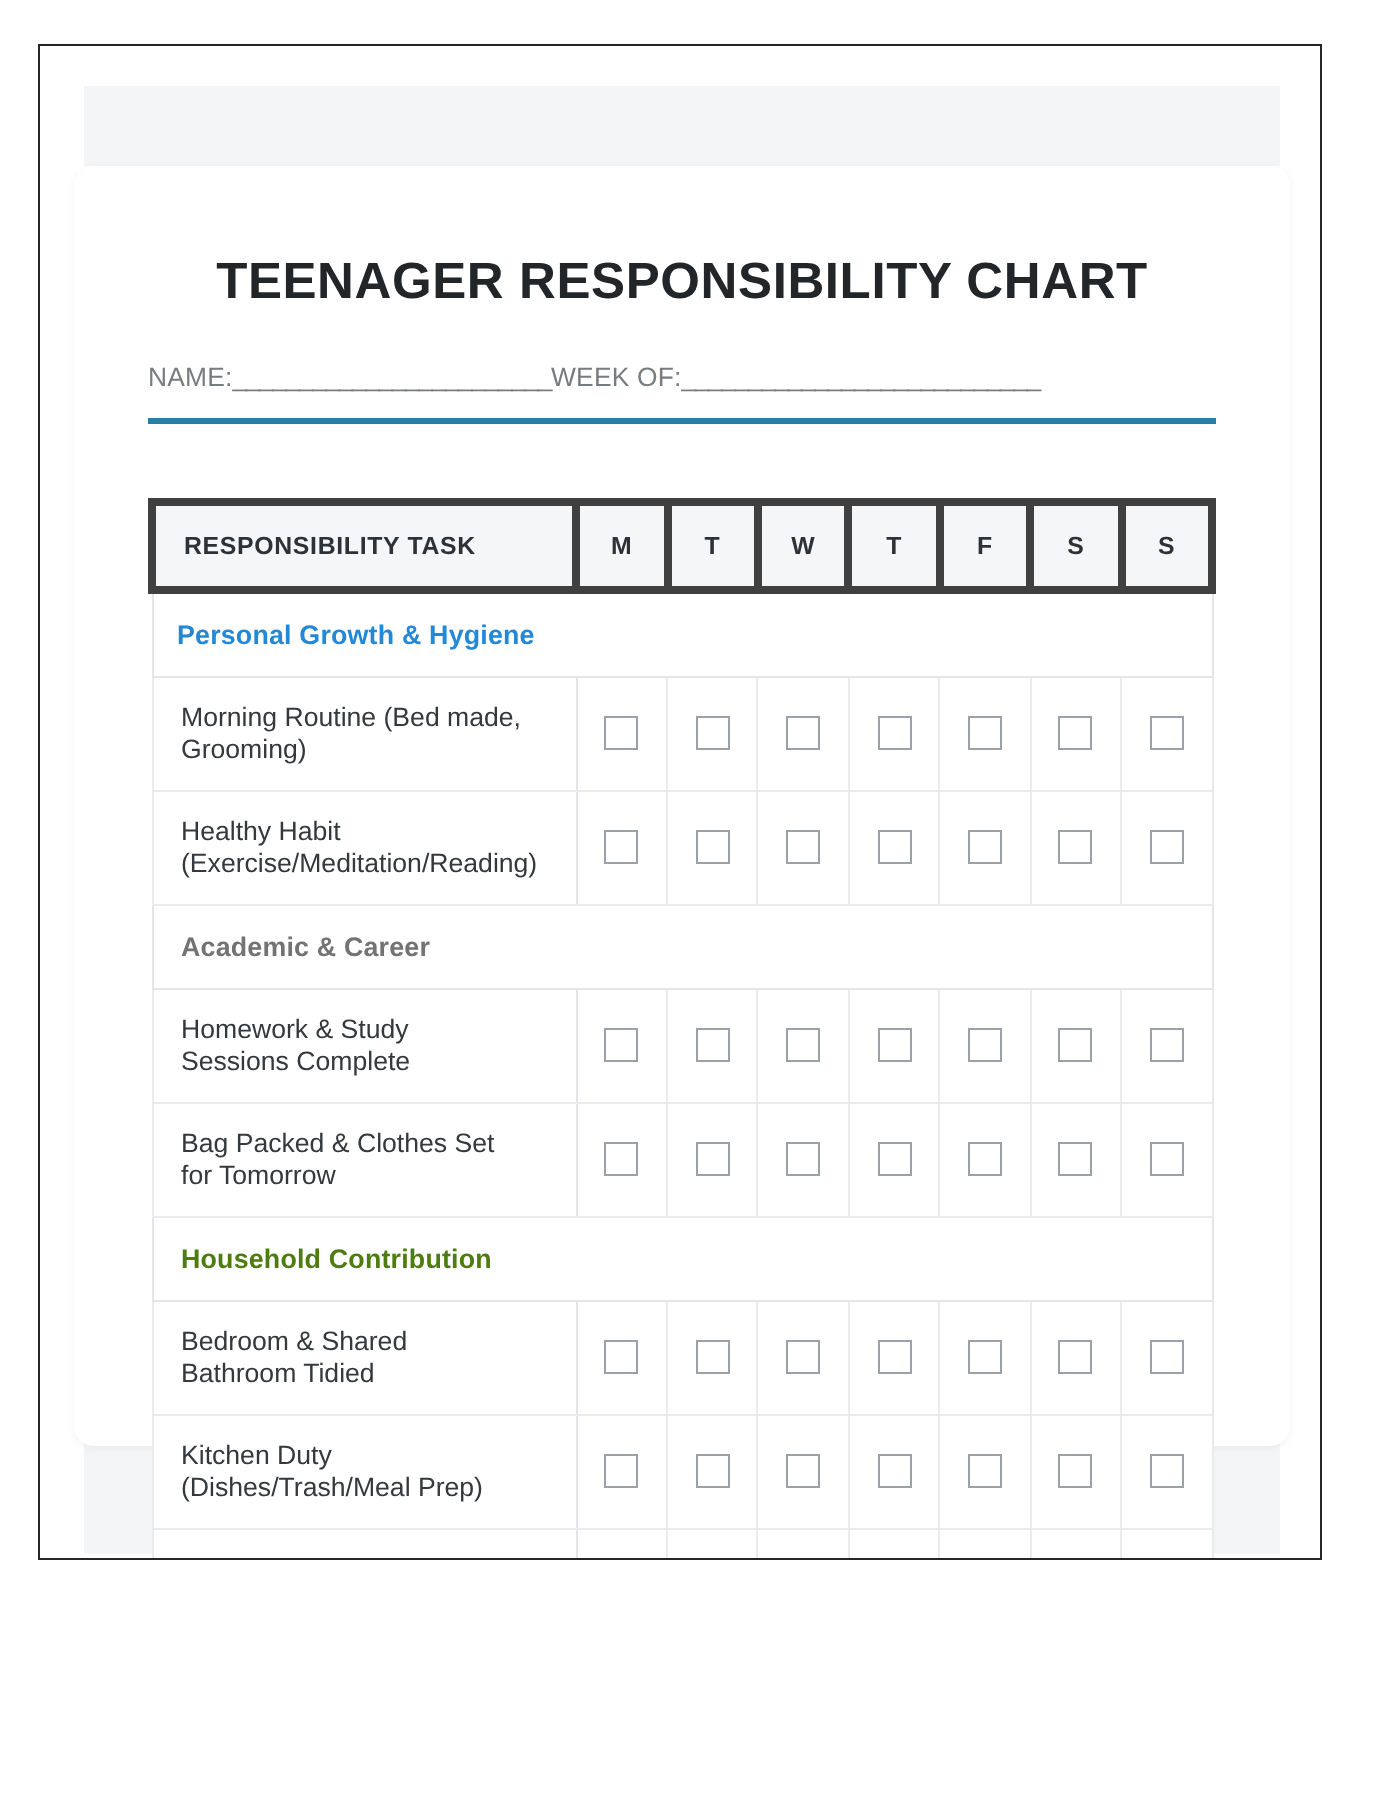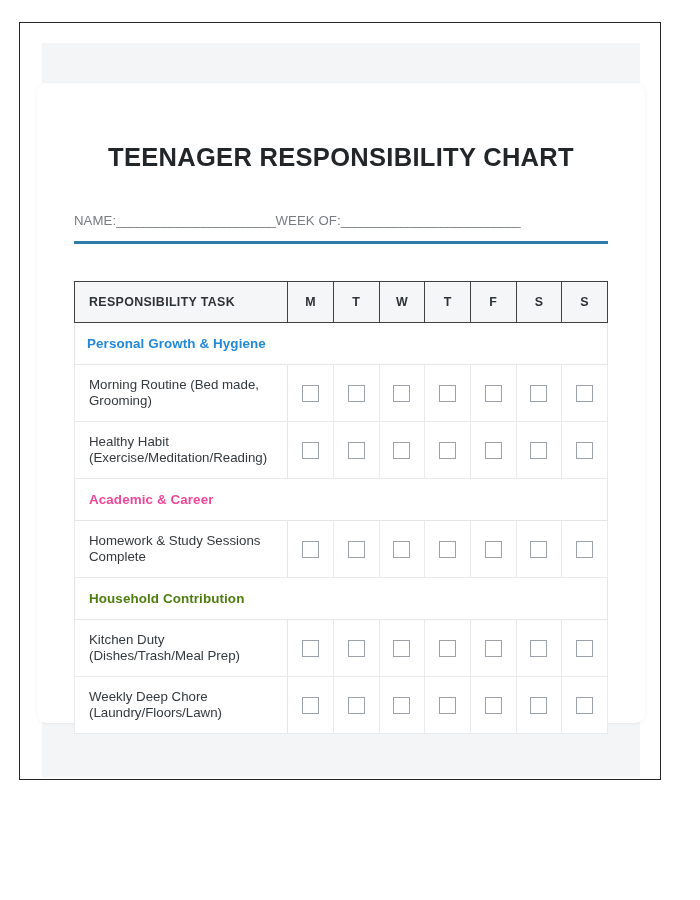--- a/index.html
+++ b/index.html
@@ -62,21 +62,21 @@
   
   #sheet {
     position: absolute;
     left: 17px;
     top: 60px;
     width: 608px;
     padding: 0;
   }
 
   #chart-title {
-    margin: 16px;
+    margin: 0;
     padding: 44px 0 0 0;
     text-align: center;
     font-size: 25.5px;
     font-weight: bold;
     letter-spacing: 0.3px;
     color: #222629;
   }
 
   
   #fields-row {
@@ -106,21 +106,21 @@
     width: 100%;
     border-collapse: collapse;
     table-layout: fixed;
     border: 1px solid #e3e5e8;
   }
   table#chart-table col.task-col { width: 212px; }
   table#chart-table col.day-col  { width: 45.4px; }
 
   #chart-table thead th {
     background: #f5f6f8;
-    border: 1px solid #404040;
+    border: 4px solid #404040;
     font-size: 12.4px;
     font-weight: bold;
     color: #2d3237;
     height: 40px;
     padding: 0;
     letter-spacing: 0.25px;
   }
   #chart-table thead th.task-head {
     text-align: left;
     padding-left: 14px;
@@ -233,34 +233,54 @@
                 <td class="task-cell">Healthy Habit (Exercise/Meditation/Reading)</td>
                 <td class="check-cell"><span class="checkbox"></span></td>
                 <td class="check-cell"><span class="checkbox"></span></td>
                 <td class="check-cell"><span class="checkbox"></span></td>
                 <td class="check-cell"><span class="checkbox"></span></td>
                 <td class="check-cell"><span class="checkbox"></span></td>
                 <td class="check-cell"><span class="checkbox"></span></td>
                 <td class="check-cell"><span class="checkbox"></span></td>
               </tr>
               <tr class="section-row">
-                <td colspan="8" style="color: #ec4899;">Academic &amp; Career</td>
+                <td colspan="8" style="color: #737373;">Academic &amp; Career</td>
               </tr>
               <tr class="task-row">
                 <td class="task-cell">Homework &amp; Study Sessions Complete</td>
+                <td class="check-cell"><span class="checkbox"></span></td>
+                <td class="check-cell"><span class="checkbox"></span></td>
+                <td class="check-cell"><span class="checkbox"></span></td>
+                <td class="check-cell"><span class="checkbox"></span></td>
+                <td class="check-cell"><span class="checkbox"></span></td>
+                <td class="check-cell"><span class="checkbox"></span></td>
+                <td class="check-cell"><span class="checkbox"></span></td>
+              </tr>
+              <tr class="task-row">
+                <td class="task-cell">Bag Packed &amp; Clothes Set for Tomorrow</td>
                 <td class="check-cell"><span class="checkbox"></span></td>
                 <td class="check-cell"><span class="checkbox"></span></td>
                 <td class="check-cell"><span class="checkbox"></span></td>
                 <td class="check-cell"><span class="checkbox"></span></td>
                 <td class="check-cell"><span class="checkbox"></span></td>
                 <td class="check-cell"><span class="checkbox"></span></td>
                 <td class="check-cell"><span class="checkbox"></span></td>
               </tr>
               <tr class="section-row">
                 <td colspan="8" style="color: #4d7c0f;">Household Contribution</td>
+              </tr>
+              <tr class="task-row">
+                <td class="task-cell">Bedroom &amp; Shared Bathroom Tidied</td>
+                <td class="check-cell"><span class="checkbox"></span></td>
+                <td class="check-cell"><span class="checkbox"></span></td>
+                <td class="check-cell"><span class="checkbox"></span></td>
+                <td class="check-cell"><span class="checkbox"></span></td>
+                <td class="check-cell"><span class="checkbox"></span></td>
+                <td class="check-cell"><span class="checkbox"></span></td>
+                <td class="check-cell"><span class="checkbox"></span></td>
               </tr>
               <tr class="task-row">
                 <td class="task-cell">Kitchen Duty (Dishes/Trash/Meal Prep)</td>
                 <td class="check-cell"><span class="checkbox"></span></td>
                 <td class="check-cell"><span class="checkbox"></span></td>
                 <td class="check-cell"><span class="checkbox"></span></td>
                 <td class="check-cell"><span class="checkbox"></span></td>
                 <td class="check-cell"><span class="checkbox"></span></td>
                 <td class="check-cell"><span class="checkbox"></span></td>
                 <td class="check-cell"><span class="checkbox"></span></td>

